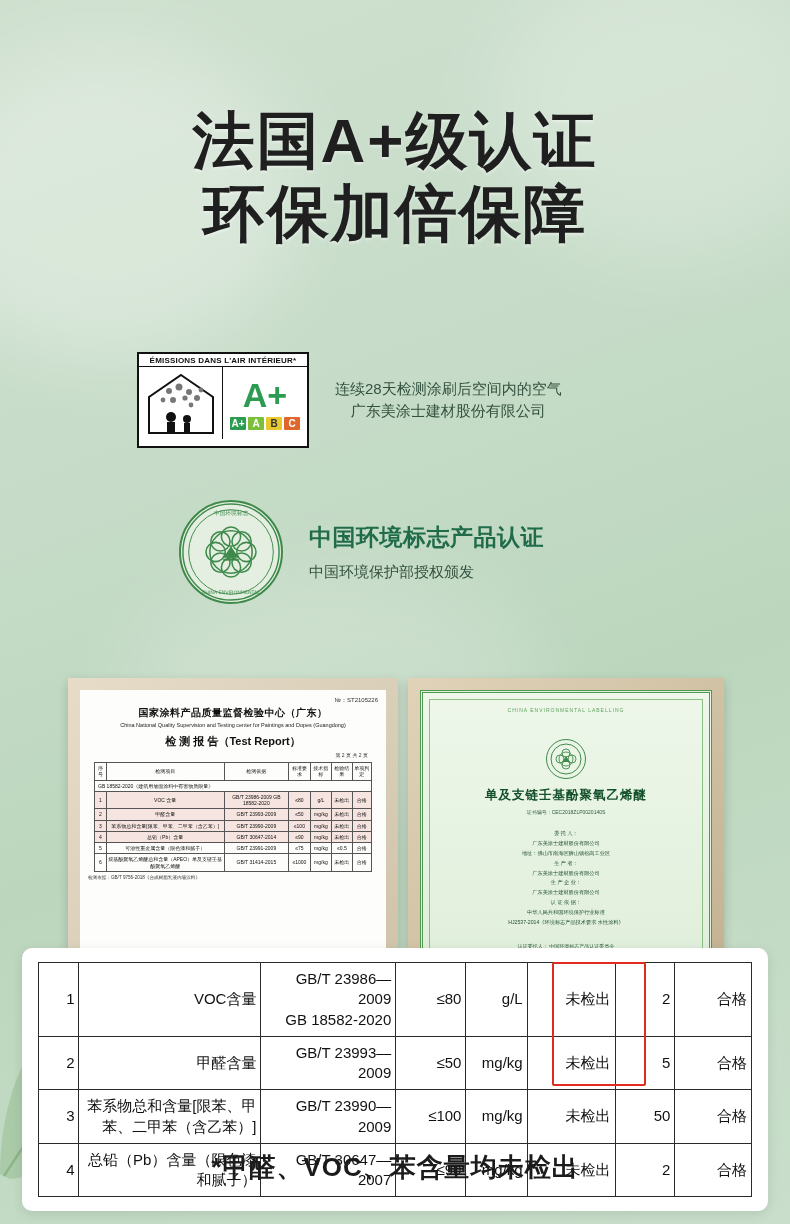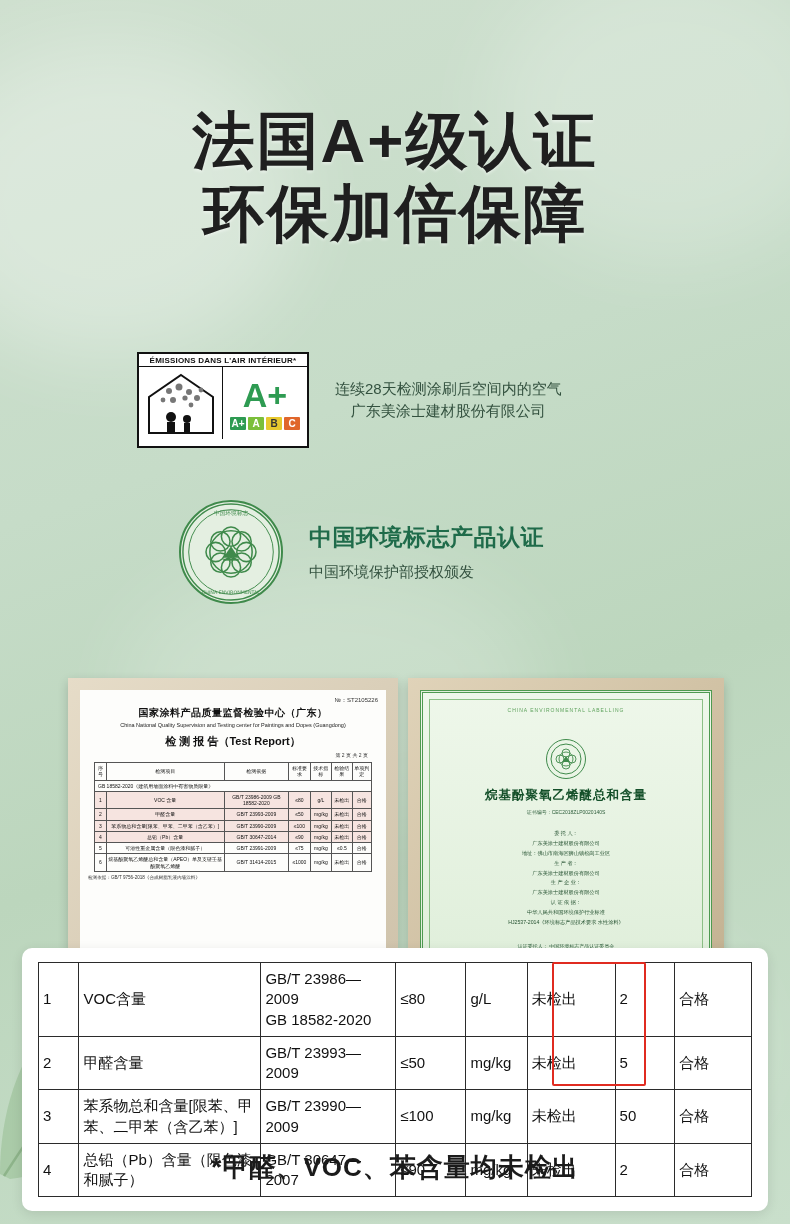--- a/index.html
+++ b/index.html
@@ -270,21 +270,21 @@
   }
   table.results {
     width: 100%;
     border-collapse: collapse;
     font-size: 15px;
     color: #111;
   }
   table.results td {
     border: 1px solid #2b2b2b;
     padding: 6px 4px;
-    text-align: left;
+    text-align: right;
     line-height: 1.35;
     vertical-align: middle;
     margin-top: 36px;
   }
   td.c-idx { width: 42px; }
   td.c-item { width: 190px; }
   td.c-std { width: 140px; }
   td.c-req { width: 72px; }
   td.c-unit { width: 62px; }
   td.c-result { width: 92px; }
@@ -490,21 +490,21 @@
             <g fill="none" stroke="#3f8a4b" stroke-width="0.9">
               <circle cx="17" cy="17" r="7"></circle>
               <circle cx="17" cy="11" r="4"></circle>
                 <circle cx="17" cy="23" r="4"></circle>
               <circle cx="11" cy="17" r="4"></circle>
                 <circle cx="23" cy="17" r="4"></circle>
             </g>
             <path d="M13 20 L17 14 L21 20 Z" fill="#3f8a4b"></path>
           </svg>
         </div>
-        <div class="gc-title">烷基酚聚氧乙烯醚总和含量</div>
+        <div class="gc-title">单及支链壬基酚聚氧乙烯醚</div>
         <div class="gc-code">证书编号：CEC2018ZLP0020140S</div>
         <div class="gc-lines">
           <div>委 托 人：</div>
           <div>广东美涂士建材股份有限公司</div>
           <div>地址：佛山市南海区狮山镇松岗工业区</div>
           <div>生 产 者：</div>
           <div>广东美涂士建材股份有限公司</div>
           <div>生 产 企 业：</div>
           <div>广东美涂士建材股份有限公司</div>
           <div>认 证 依 据：</div>

